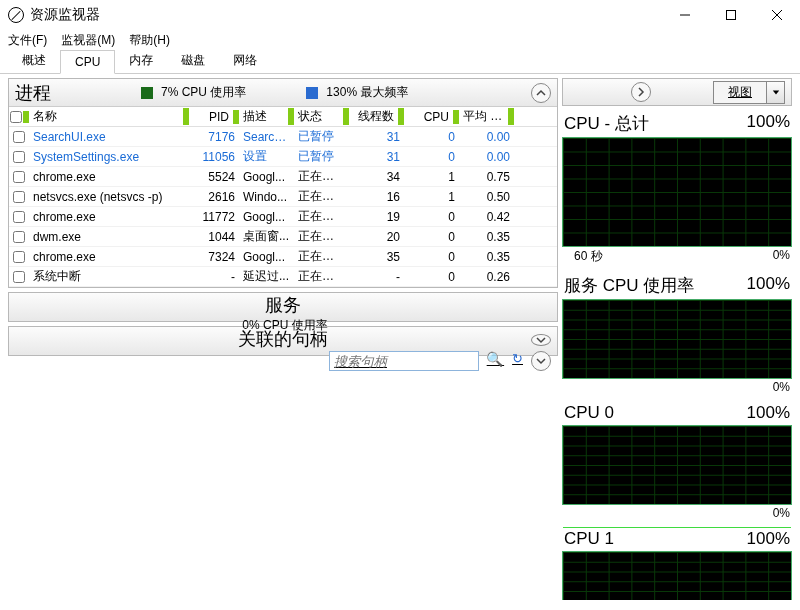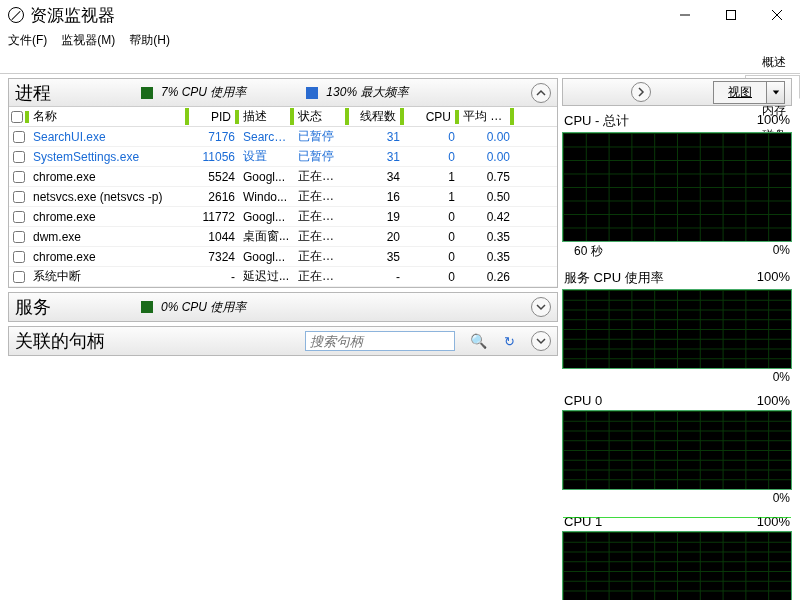--- a/index.html
+++ b/index.html
@@ -1,67 +1,67 @@
 <!DOCTYPE html>
 <html><head>
 <meta charset="utf-8">
 <style>
   * { box-sizing: border-box; margin: 0; padding: 0; font-family: "Segoe UI", "Microsoft YaHei", sans-serif; }
   body { background: #fff; width: 800px; height: 610px; overflow: hidden; font-size: 12px; color: #000; }
   .titlebar { height: 30px; display: flex; align-items: center; padding: 0 0 0 8px; }
   .titlebar .icon { width: 16px; height: 16px; border: 1px solid #000; border-radius: 50%; position: relative; margin-right: 6px; }
   .titlebar .icon::after { content: ""; position: absolute; width: 12px; height: 1px; background: #000; top: 7px; left: 1px; transform: rotate(-45deg); }
-  .titlebar .title { font-size: 17px; }
+  .titlebar .title { font-size: 14px; }
   .winbtns { margin-left: auto; display: flex; }
   .winbtn { width: 46px; height: 30px; display: flex; align-items: center; justify-content: center; }
   .winbtn svg { width: 10px; height: 10px; }
   .menubar { height: 20px; display: flex; align-items: center; padding-left: 8px; gap: 14px; font-size: 12px; }
-  .tabs { display: flex; border-bottom: 1px solid #ccc; padding-left: 20px; height: 24px; align-items: flex-end; flex-direction: column; }
+  .tabs { display: flex; border-bottom: 1px solid #ccc; padding-left: 8px; height: 24px; align-items: flex-end; }
   .tab { padding: 4px 14px; font-size: 12px; cursor: pointer; }
   .tab.active { border: 1px solid #ccc; border-bottom: 1px solid #fff; background: #fff; margin-bottom: -1px; }
   .content { display: flex; height: 530px; }
   .main { width: 560px; overflow: hidden; padding: 4px 2px 4px 8px; }
   .side { flex: 1; padding: 4px 8px 4px 2px; overflow: hidden; display: flex; flex-direction: column; }
 
   .panel { border: 1px solid #b8b8b8; margin-bottom: 4px; }
   .panel-header { background: linear-gradient(#fcfcfc, #e8e8e8); height: 28px; display: flex; align-items: center; padding: 0 6px; border-bottom: 1px solid #ccc; }
-  .panel-header.collapsed { border-bottom: none; }
+  .panel-header.collapsed { border-bottom: none; flex-direction: column; }
   .panel-title { font-size: 18px; }
   .panel-header .sq { width: 12px; height: 12px; margin-right: 4px; display: inline-block; }
   .sq.green { background: #1a6b1a; }
   .sq.blue { background: #2a6bd0; }
-  .panel-header .stat { font-size: 12px; margin-left: 16px; font-style: italic; }
+  .panel-header .stat { font-size: 12px; margin-left: 16px; }
   .chev-btn { width: 20px; height: 20px; border: 1px solid #888; border-radius: 50%; background: #f8f8f8; display: flex; align-items: center; justify-content: center; margin-left: auto; }
   .chev-btn svg { width: 10px; height: 10px; }
 
   .table-head, .row { display: flex; align-items: center; font-size: 12px; height: 20px; }
   .table-head { border-bottom: 1px solid #e0e0e0; color: #000; }
   .table-head .col, .row .col { padding: 0 4px; overflow: hidden; white-space: nowrap; text-overflow: ellipsis; }
-  .table-head .col { border-right: 4px solid #84cc16; }
+  .table-head .col { border-right: 6px solid #84cc16; }
   .col-chk { width: 20px; flex: none; display:flex; align-items:center; justify-content:center;}
   .col-name { width: 160px; flex: none; }
   .col-pid { width: 50px; flex: none; text-align: right; }
   .col-desc { width: 55px; flex: none; }
   .col-stat { width: 55px; flex: none; }
   .col-thr { width: 55px; flex: none; text-align: right; }
   .col-cpu { width: 55px; flex: none; text-align: right; }
   .col-avg { width: 55px; flex: none; text-align: right; }
   .row { border-bottom: 1px solid #f1f1f1; }
   .row.sus { color: #1a6bd6; }
   input[type=checkbox] { width: 12px; height: 12px; margin: 0; }
 
   .search-input { border: 1px solid #8db4dc; font-style: italic; color: #777; height: 20px; width: 150px; padding: 0 4px; background: #fff; }
 
   .side-toolbar { height: 28px; border: 1px solid #b8b8b8; background: linear-gradient(#fcfcfc, #e8e8e8); display: flex; align-items: center; padding: 0 6px; margin-bottom: 6px; }
   .view-combo { margin-left: auto; display: flex; border: 1px solid #888; text-decoration: underline; }
   .view-combo .lbl { padding: 2px 14px; font-size: 12px; background: #f5f5f5; }
   .view-combo .drop { width: 18px; background: linear-gradient(#fcfcfc,#e0e0e0); display: flex; align-items:center; justify-content:center; border-left:1px solid #888;}
 
   .graph-block { margin-bottom: 8px; }
-  .graph-title { display: flex; justify-content: space-between; font-size: 13px; padding: 0 2px 2px; }
+  .graph-title { display: flex; justify-content: space-between; font-size: 17px; padding: 0 2px 2px; }
   .graph { border: 1px solid #4a6; background: #000; position: relative; height: 110px; }
   .g-s { height: 80px; }
   .graph .grid { position: absolute; inset: 0; background-image:
     linear-gradient(#083808 1px, transparent 1px),
     linear-gradient(90deg, #083808 1px, transparent 1px);
     background-size: 10% 12.5%; }
   .graph svg.line { position: absolute; inset: 0; }
   .graph-footer { display: flex; justify-content: space-between; font-size: 12px; padding: 1px 2px; margin-left: 10px; }
   .graphs-scroll { overflow-y: hidden; flex:1; }
 </style>
@@ -247,21 +247,21 @@
           <svg viewBox="0 0 10 10">
               <polyline points="1,3 5,7 9,3" fill="none" stroke="#444" stroke-width="1.5"></polyline>
             </svg>
         </span>
       </div>
     </div>
 
     <div class="panel">
       <div class="panel-header collapsed">
         <span class="panel-title">关联的句柄</span>
-        <span style="margin-left:auto; display:flex; align-items:center; gap:16px;">
+        <span style="margin-left:auto; display:flex; align-items:flex-start; gap:8px;text-decoration:underline;">
           <input class="search-input" placeholder="搜索句柄" style="">
           <span style="color:#2a6bd0; font-size:14px;">🔍</span>
           <span style="color:#2a6bd0; font-size:13px;">↻</span>
           <span class="chev-btn">
             <svg viewBox="0 0 10 10">
                 <polyline points="1,3 5,7 9,3" fill="none" stroke="#444" stroke-width="1.5"></polyline>
               </svg>
           </span>
         </span>
       </div>

